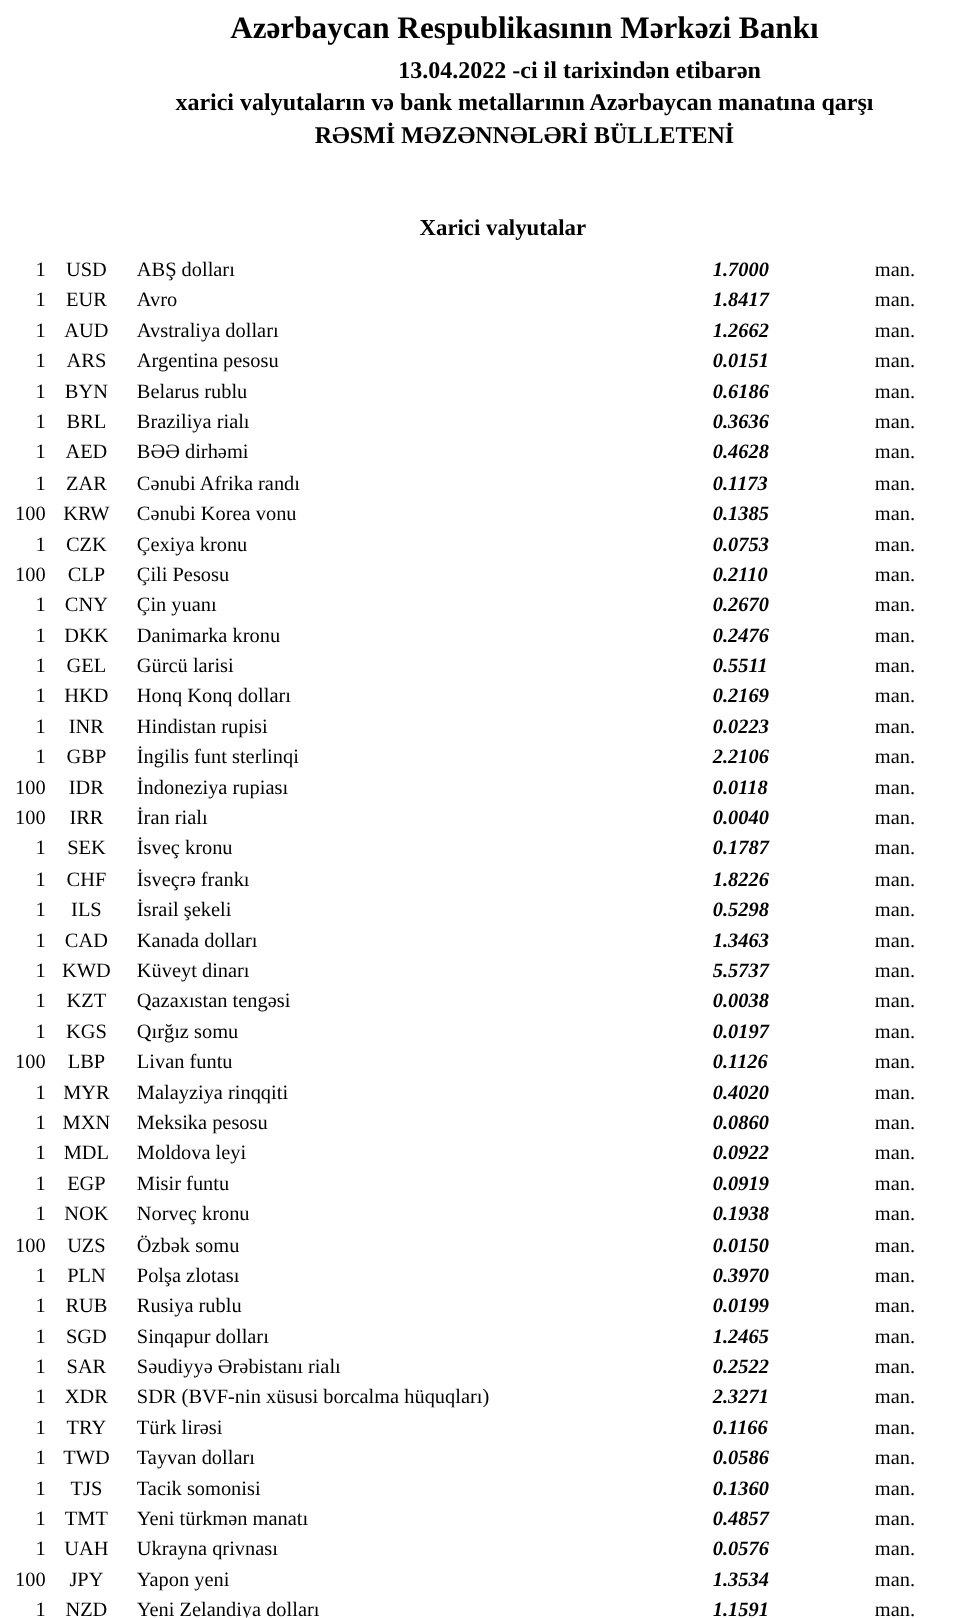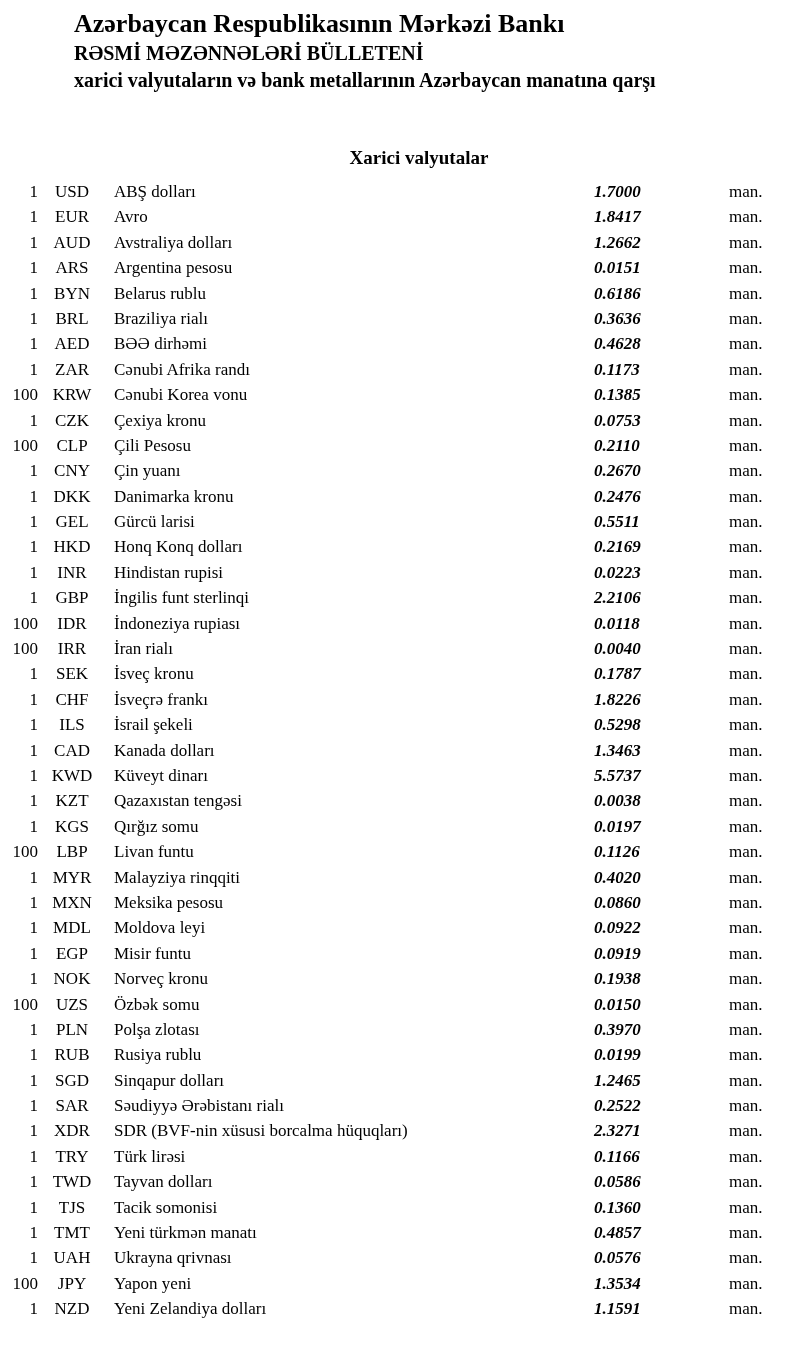--- a/index.html
+++ b/index.html
@@ -14,21 +14,21 @@
     position: relative;
     color: #000000;
     font-family: "Liberation Serif", "DejaVu Serif", serif;
   }
   .page {
     position: relative;
     width: 800px;
     height: 1348px;
     background: #ffffff;
   }
-  .hdr { text-align: left; padding-left: 30px; }
+  .hdr { text-align: center; padding-left: 30px; }
   .bank-title {
     padding-left: 44px;
     margin-top: 8px;
     font-size: 26px;
     line-height: 32px;
     font-weight: bold;
   }
   .sub {
     padding-left: 44px;
     font-size: 20px;
@@ -79,22 +79,23 @@
     padding-left: 15px;
   }
 </style>
 </head>
 <body>
 
 <div class="page">
 
   <div class="hdr">
     <div class="bank-title">Azərbaycan Respublikasının Mərkəzi Bankı</div>
+    <div class="sub date">13.04.2022 -ci il tarixindən etibarən</div>
+    <div class="sub">xarici valyutaların və bank metallarının Azərbaycan manatına qarşı</div>
     <div class="sub">RƏSMİ MƏZƏNNƏLƏRİ BÜLLETENİ</div>
-    <div class="sub">xarici valyutaların və bank metallarının Azərbaycan manatına qarşı</div>
   </div>
 
   <div class="section-title">Xarici valyutalar</div>
 
   <div class="rows" id="rows">
   <div class="row">
     <span class="cell-qty">1</span>
     <span class="cell-code">USD</span>
     <span class="cell-name">ABŞ dolları</span>
     <span class="cell-rate">1.7000</span>

